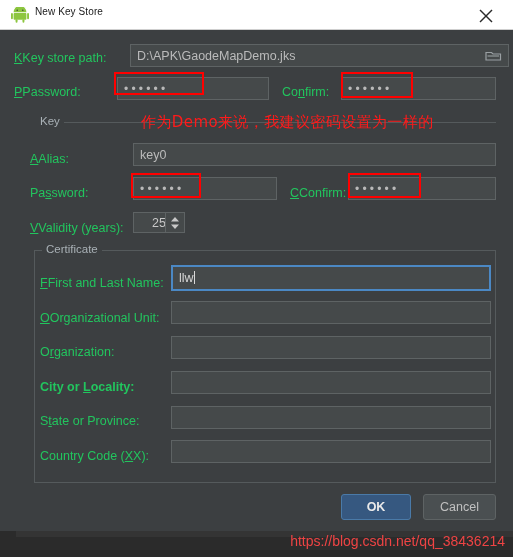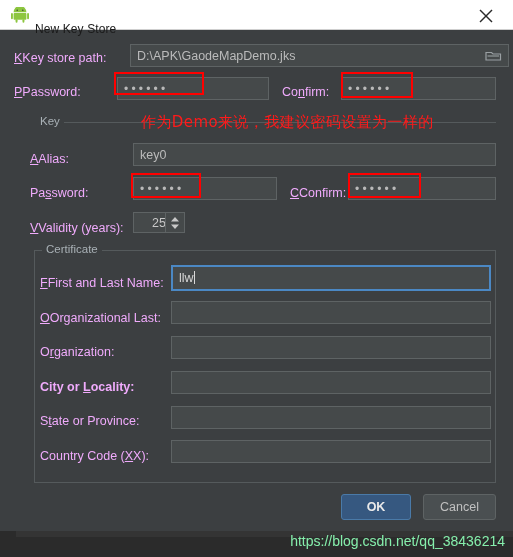--- a/index.html
+++ b/index.html
@@ -38,41 +38,41 @@
   .title-icon {
     position: absolute;
     left: 11px;
     top: 7px;
     width: 18px;
     height: 16px;
   }
   .title-text {
     position: absolute;
     left: 35px;
-    top: 22px;
-    font-size: 12px;
+    top: 6px;
+    font-size: 10px;
     color: #1a1a1a;
     letter-spacing: .1px;
     white-space: nowrap;
   }
   .title-close {
     position: absolute;
     right: 10px;
     top: 0;
     width: 34px;
     height: 29px;
     cursor: pointer;
   }
   .title-close svg { position: absolute; left: 9px; top: 8px; }
 
   
   .lbl {
     position: absolute;
     font-size: 12.5px;
-    color: #f0abfc;
+    color: #22c55e;
     white-space: nowrap;
     line-height: 14px;
   }
   .lbl u { text-decoration: underline; text-underline-offset: 1px; }
 
   .field {
     position: absolute;
     background: #45494a;
     border: 1px solid #5e6364;
     box-sizing: border-box;
@@ -213,21 +213,21 @@
     top: 0px;
     width: 497px;
     height: 6px;
     background: #343434;
   }
   .watermark {
     position: absolute;
     right: 8px;
     top: 2px;
     font-size: 14px;
-    color: #86efac;
+    color: #ef4444;
     white-space: nowrap;
   }
 </style>
 </head>
 <body>
 
 <div class="window">
 
   <div class="titlebar">
     <span class="title-icon">
@@ -329,21 +329,21 @@
   <div class="group-title" style="left:42px; top:243px;">Certificate</div>
 
   <div class="lbl" style="left:40px; top:276px;">
     <u>F</u><span>First and Last Name:</span>
   </div>
   <div class="field focused" style="left:171px; top:265px; width:320px; height:26px; line-height:22px;">
     <span>llw</span><span class="caret"></span>
   </div>
 
   <div class="lbl" style="left:40px; top:311px;">
-    <u>O</u><span>Organizational Last:</span>
+    <u>O</u><span>Organizational Unit:</span>
   </div>
   <div class="field" style="left:171px; top:301px; width:320px; height:23px;">
     <span></span>
   </div>
 
   <div class="lbl" style="left:40px; top:345px;">
     O<u>r</u>ganization:
   </div>
   <div class="field" style="left:171px; top:336px; width:320px; height:23px;">
     <span></span>

